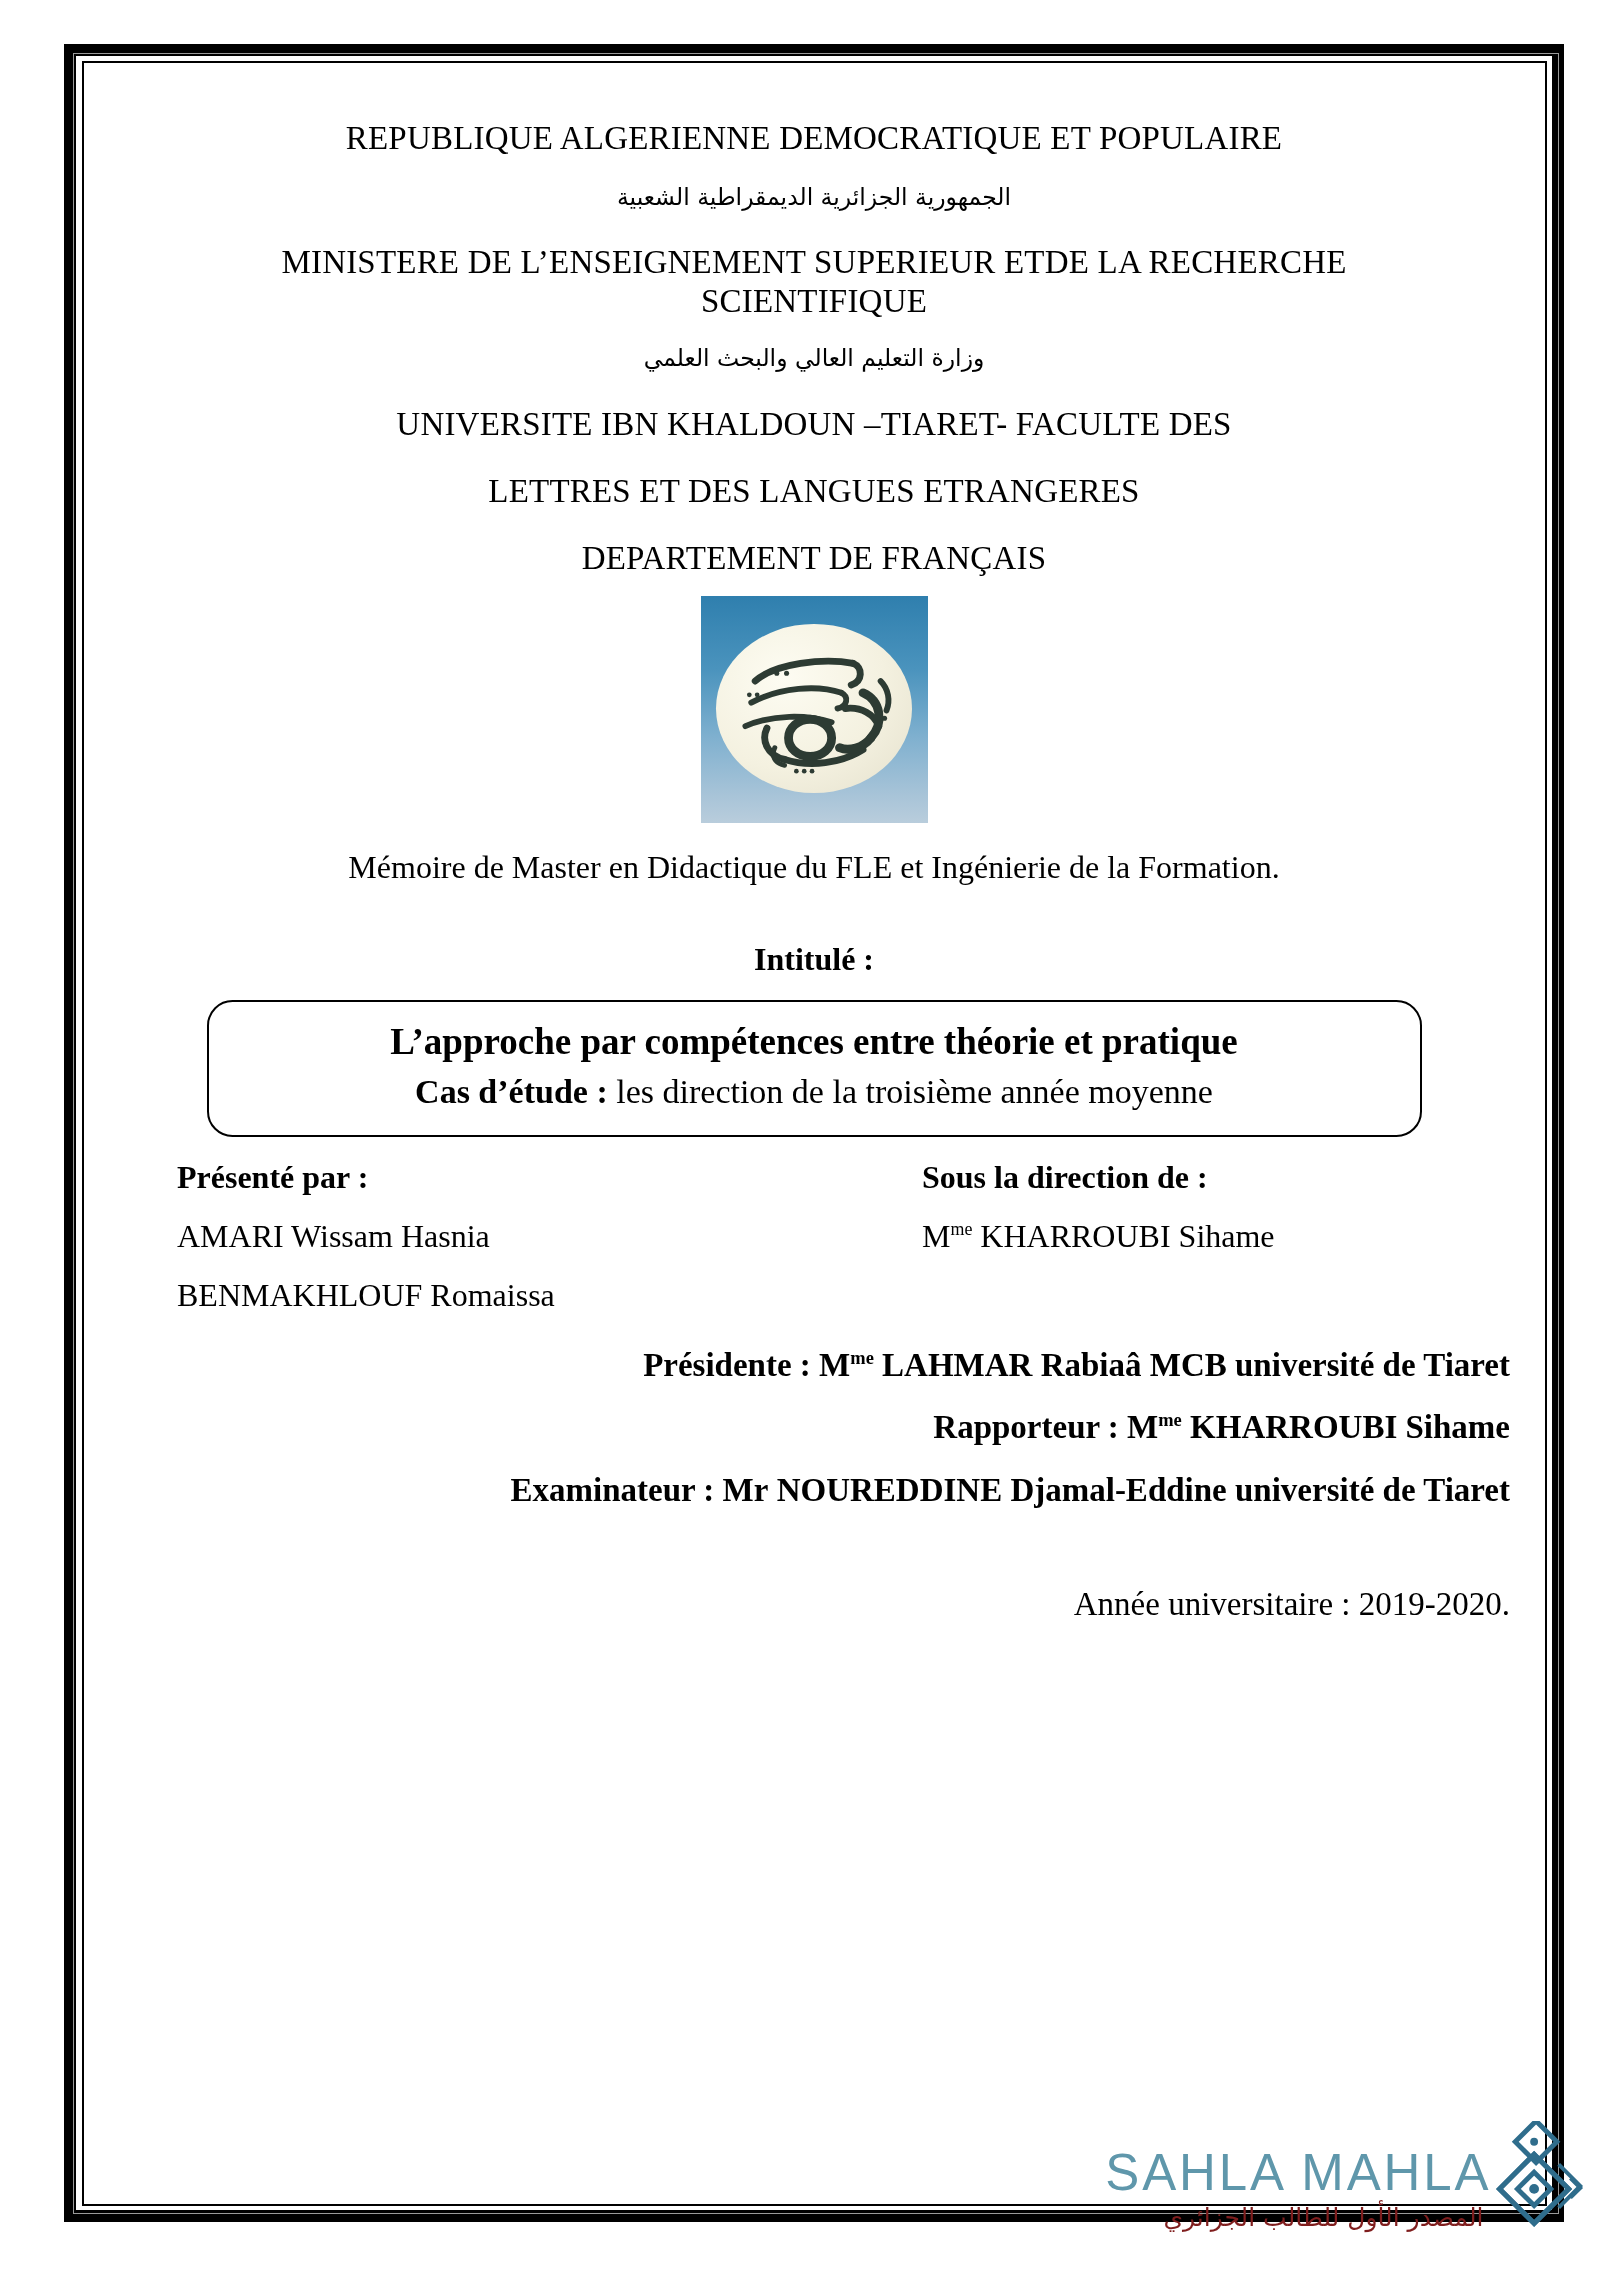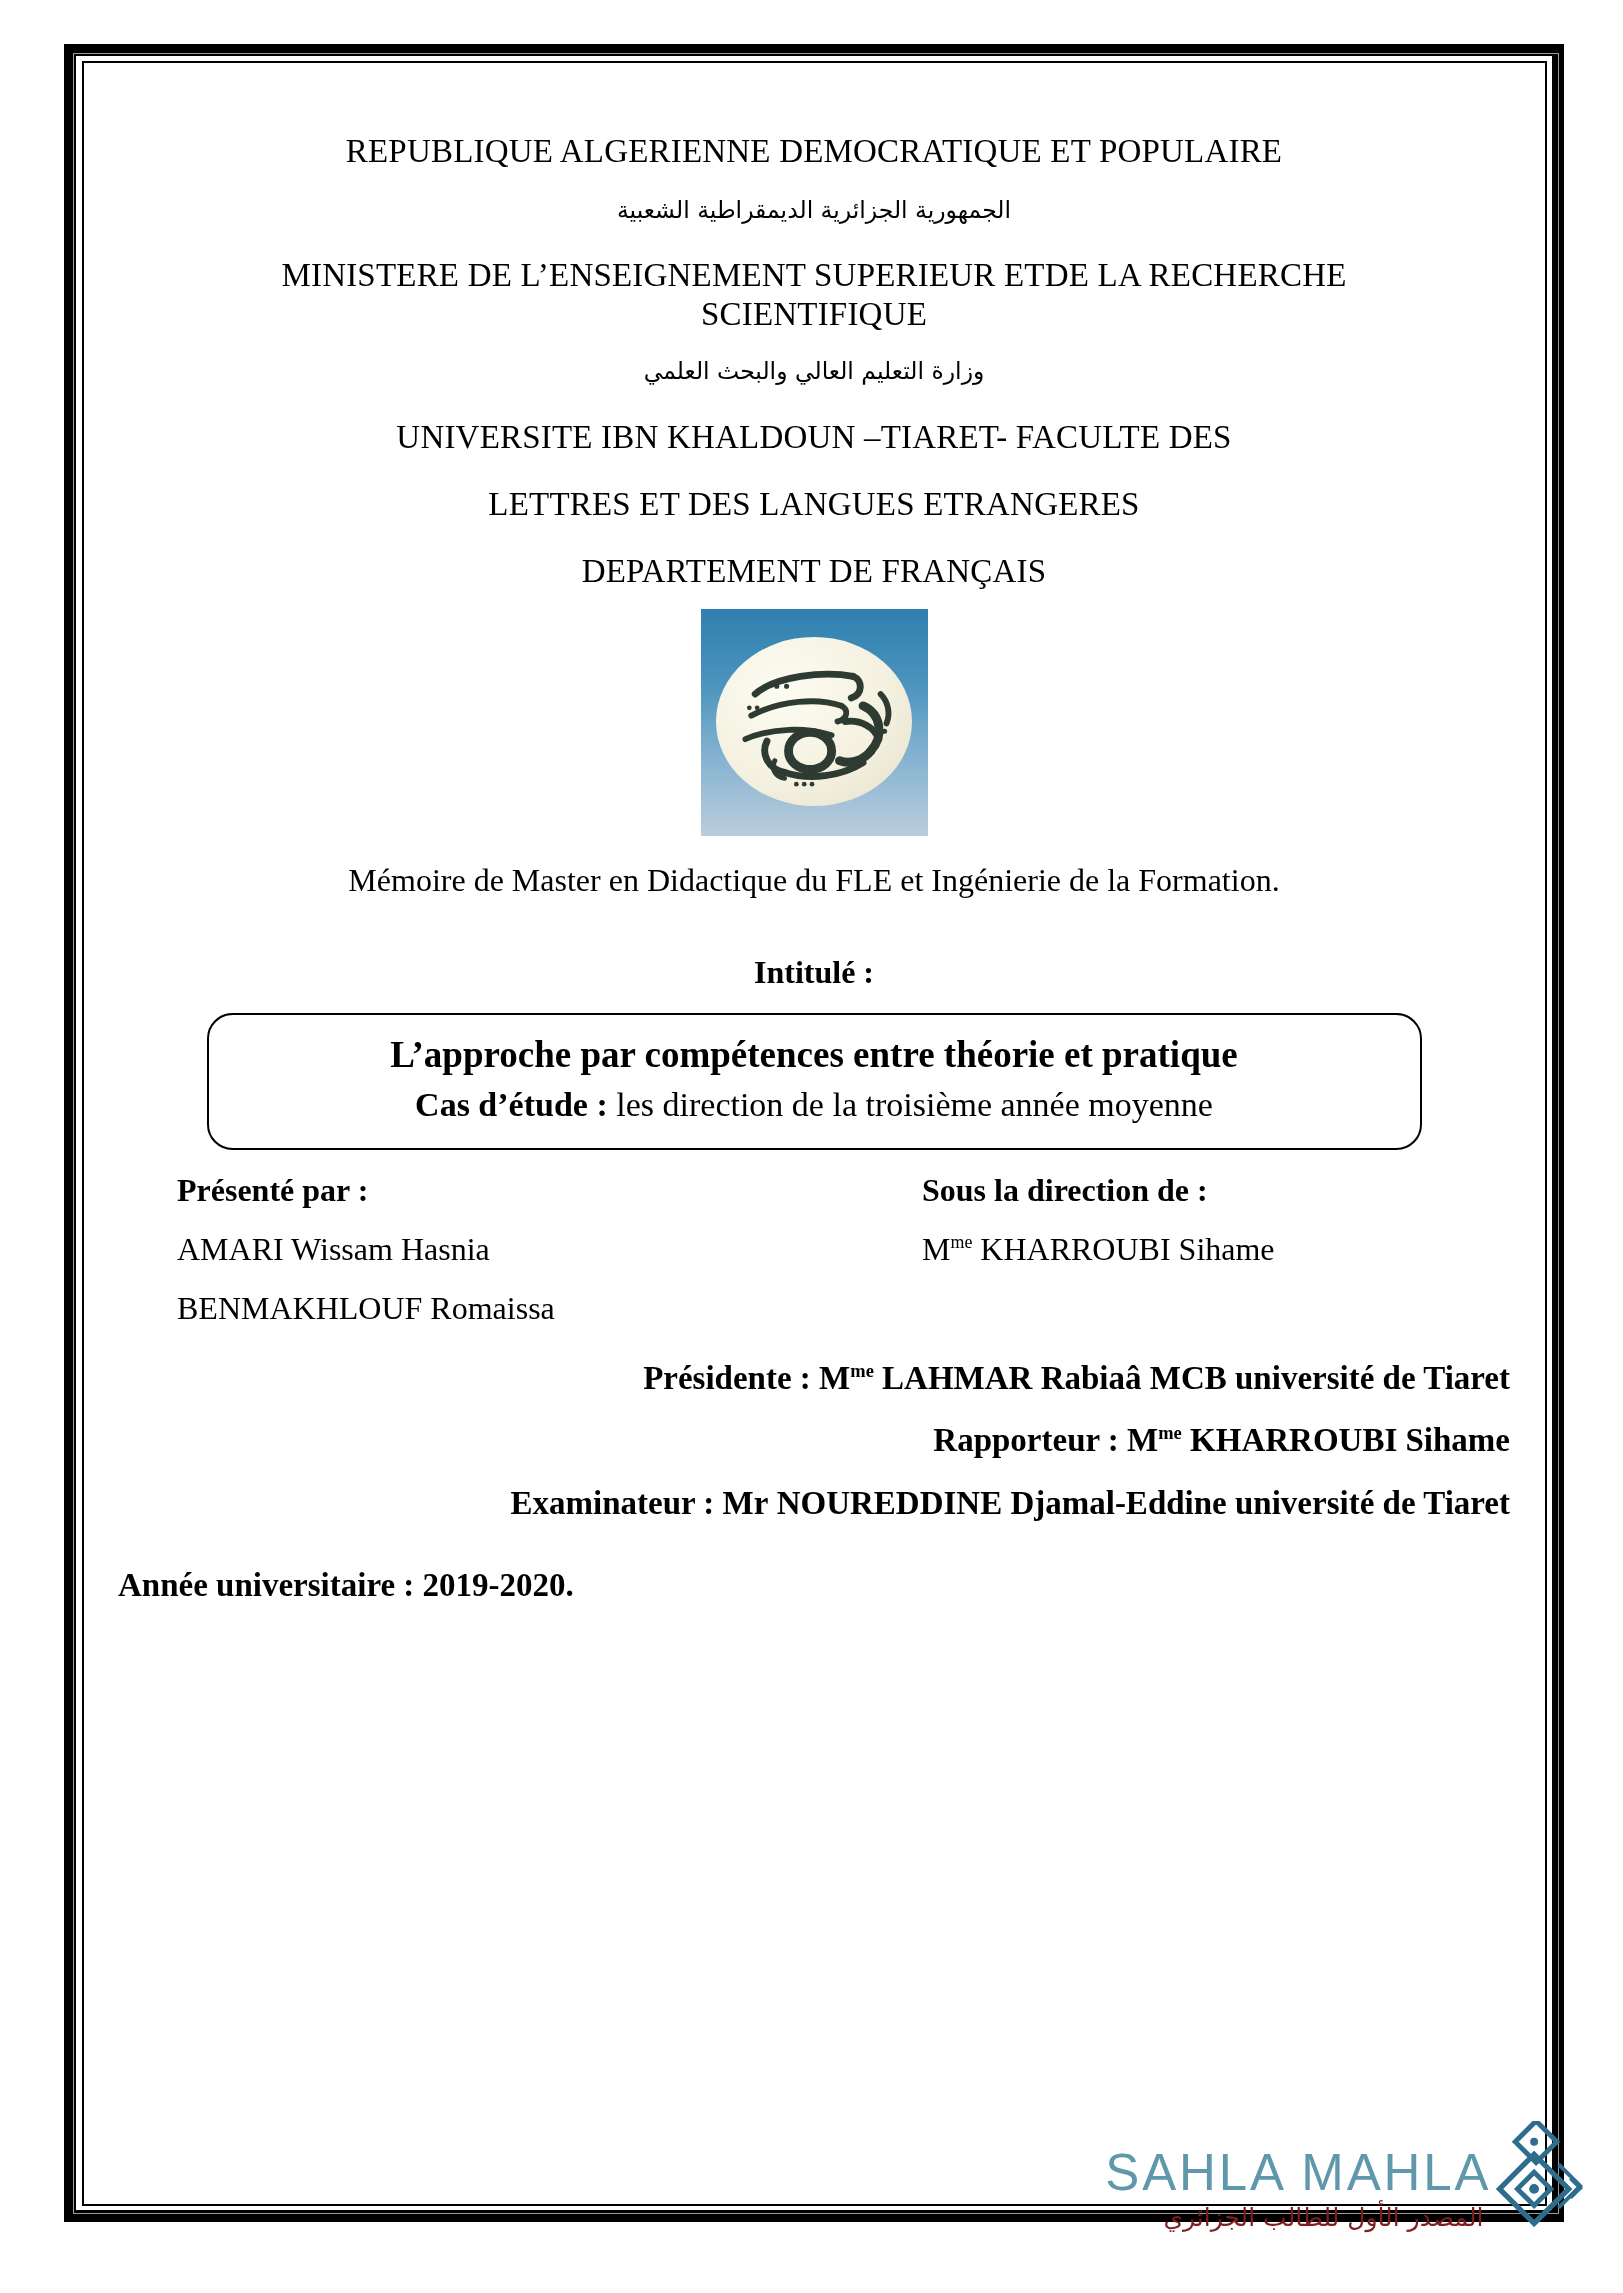--- a/index.html
+++ b/index.html
@@ -46,21 +46,21 @@
     height: 2161px;
     border: 1px solid #9a9a9a;
     box-sizing: border-box;
     pointer-events: none;
   }
 
   
   .page-content {
     position: absolute;
     left: 118px;
-    top: 131px;
+    top: 118px;
     width: 1392px;
     text-align: center;
   }
 
   .line-fr {
     font-size: 33px;
     letter-spacing: 0.2px;
     line-height: 1.25;
     margin: 0;
   }
@@ -171,24 +171,24 @@
     padding-left: 59px;
   }
   .jury-line {
     font-size: 33px;
     font-weight: bold;
     margin: 0 0 25.5px 0;
   }
 
   
   .year {
-    margin: 45px 0 0 0;
+    margin: 77px 0 0 0;
     font-size: 33px;
-    font-weight: bold;
-    text-align: left;
+    font-weight: normal;
+    text-align: right;
   }
 
   
   .watermark {
     position: absolute;
     right: 23.5px;
     bottom: 30px;
     width: 510px;
     height: 147px;
   }

